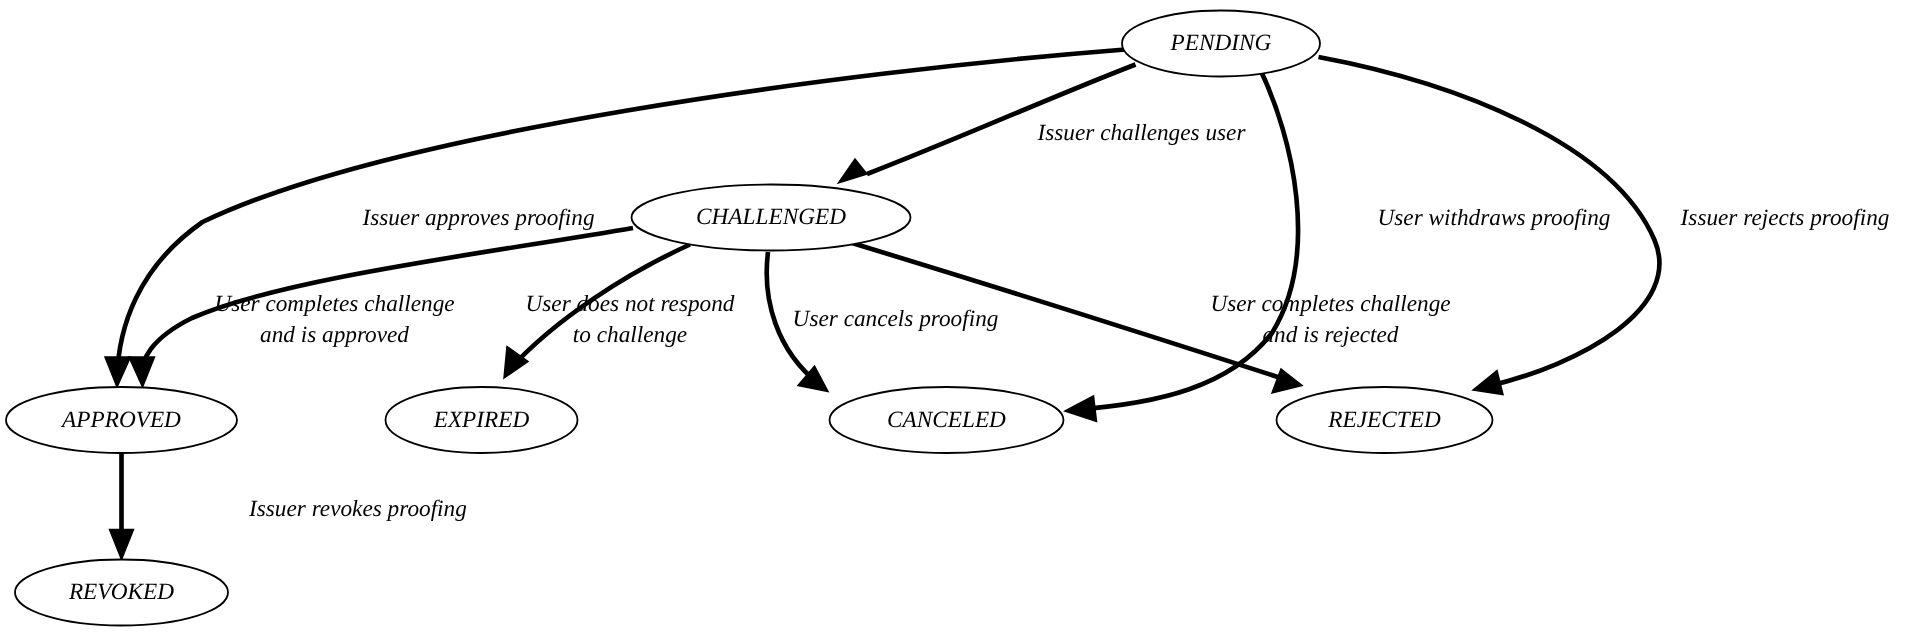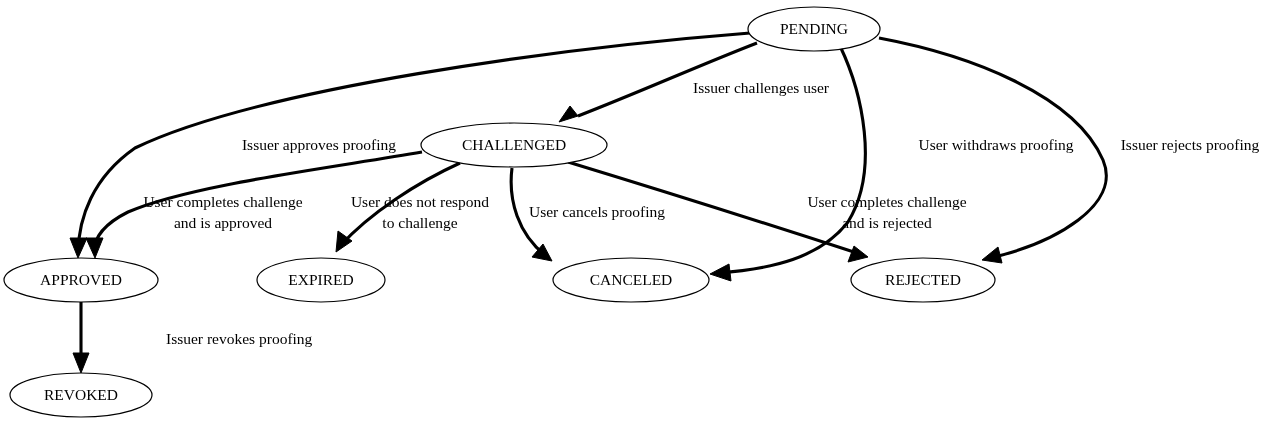--- a/index.html
+++ b/index.html
@@ -1,19 +1,19 @@
 <!DOCTYPE html>
 <html><head>
 <meta charset="utf-8">
 <title>Proofing State Machine</title>
 <style>
   html,body{margin:0;padding:0;background:#ffffff;}
   body{width:1278px;height:427px;overflow:hidden;
        font-family:"Liberation Serif","DejaVu Serif",serif;}
-  #canvas{position:relative;width:1278px;height:427px;background:#ffffff;}
+  #canvas{position:relative;width:1278px;height:427px;background:#ffffff;font-style:italic;}
   svg#graph{position:absolute;top:0;left:0;width:1278px;height:427px;}
   .node-ellipse{fill:#ffffff;stroke:#000000;stroke-width:1.2;}
   .node-label{font-family:"Liberation Serif","DejaVu Serif",serif;
               font-size:15.5px;fill:#000000;text-anchor:middle;
               dominant-baseline:middle;}
   .edge-path{fill:none;stroke:#000000;stroke-width:3.1;}
   .edge-arrow{fill:#000000;stroke:#000000;stroke-width:1;}
   .edge-label{font-family:"Liberation Serif","DejaVu Serif",serif;
               font-size:15.5px;fill:#000000;text-anchor:middle;}
 </style>

